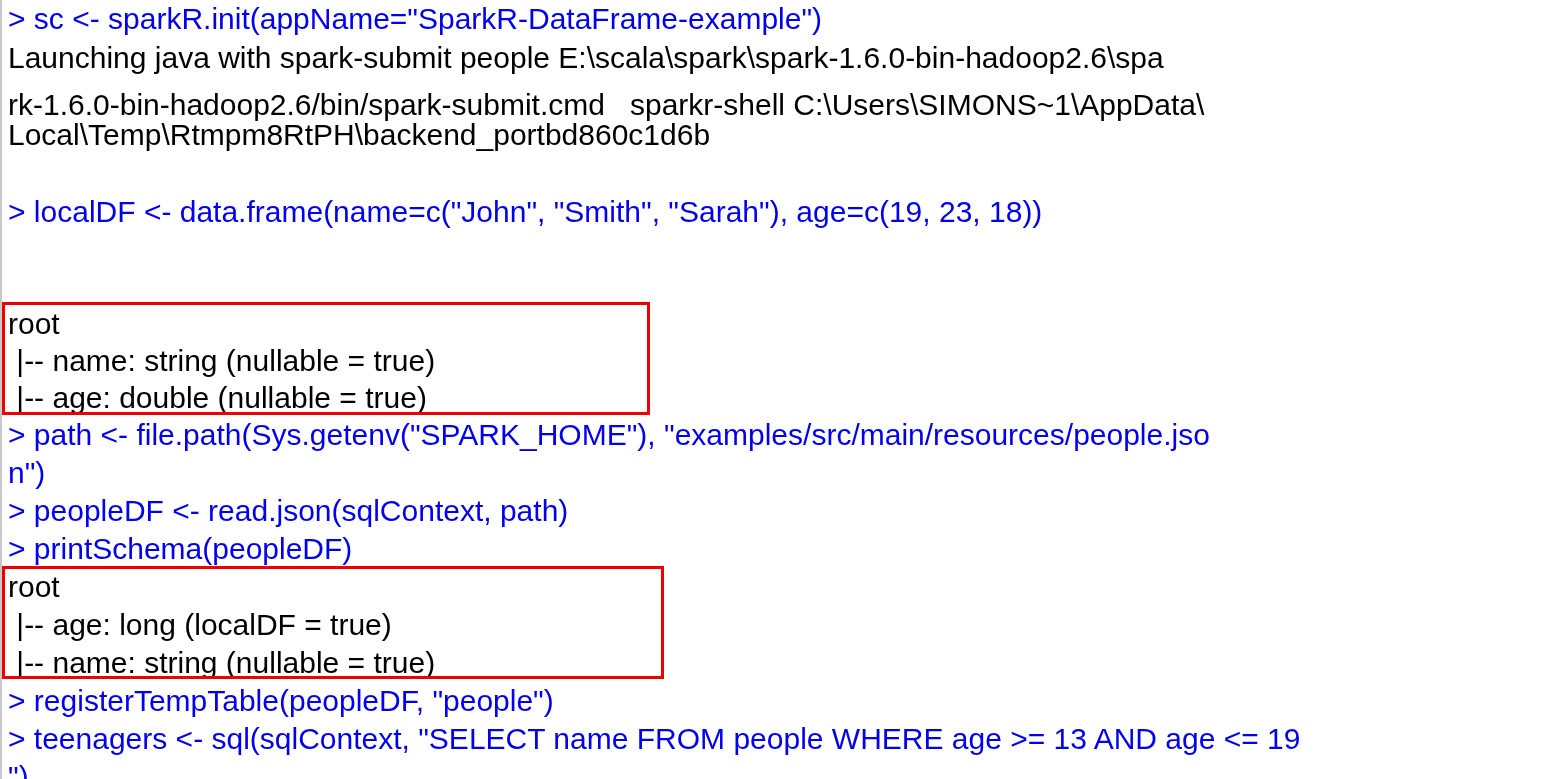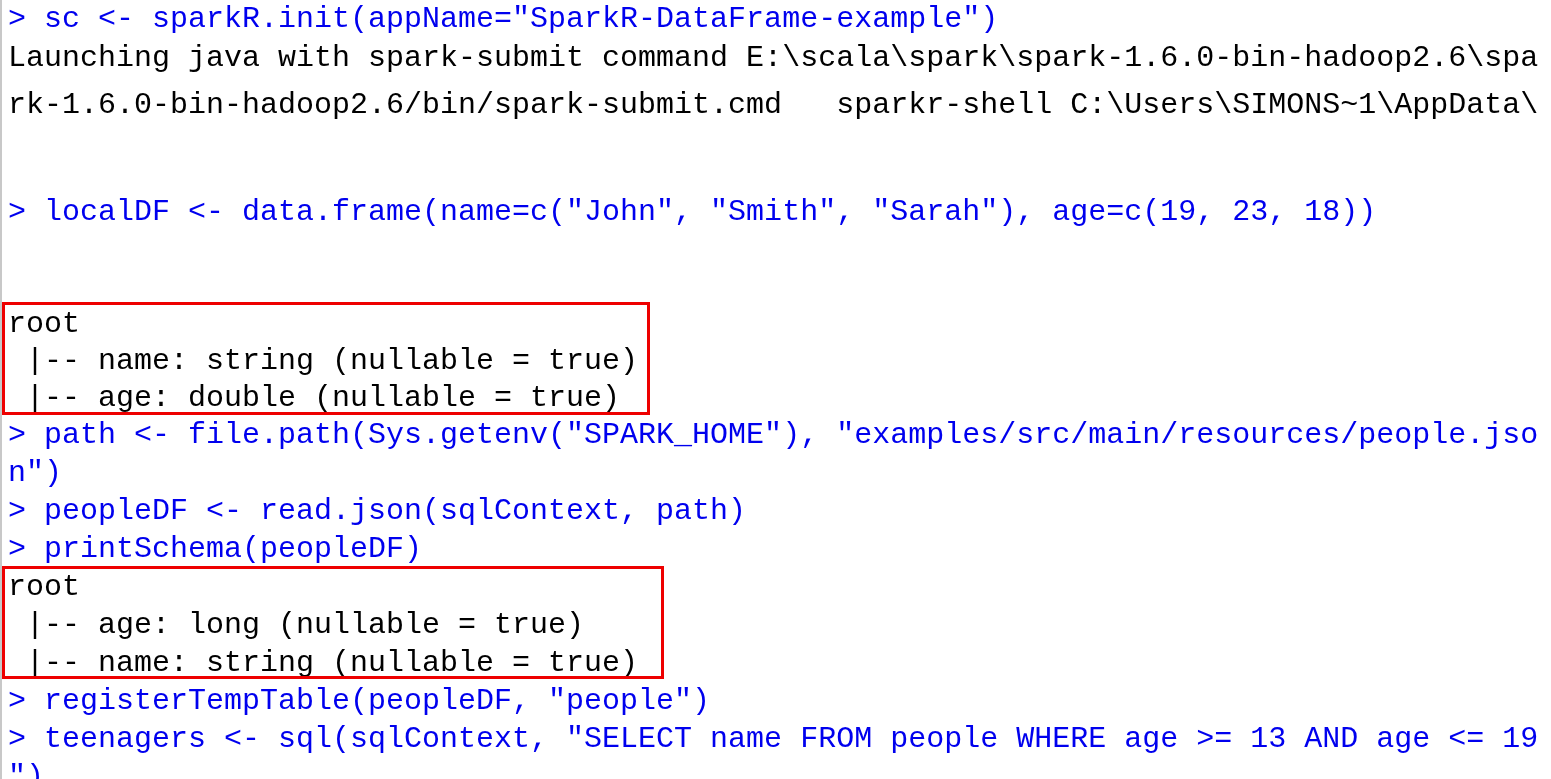--- a/index.html
+++ b/index.html
@@ -24,50 +24,51 @@
     overflow: hidden;
   }
   .line {
     position: absolute;
     left: 6px;
     height: 38.5px;
     line-height: 38.5px;
     font-size: 30px;
     letter-spacing: 0px;
     white-space: pre;
-    font-family: Liberation Mono, monospace;
+    font-family: Liberation Sans, sans-serif;
   }
   .cmd   { color: #0000ee; }
   .out   { color: #000000; }
   .redbox {
     position: absolute;
     border: 3px solid #ee0000;
     box-sizing: border-box;
     pointer-events: none;
     background: transparent;
   }
 </style>
 </head>
 <body>
 
 <div id="console">
 
   <div class="line cmd" style="top:0px">&gt; sc &lt;- sparkR.init(appName="SparkR-DataFrame-example")</div>
-  <div class="line out" style="top:38.5px">Launching java with spark-submit command E:\scala\spark\spark-1.6.0-bin-hadoop2.6\spa</div>
+  <div class="line out" style="top:38.5px">Launching java with spark-submit people E:\scala\spark\spark-1.6.0-bin-hadoop2.6\spa</div>
   <div class="line out" style="top:86px">rk-1.6.0-bin-hadoop2.6/bin/spark-submit.cmd   sparkr-shell C:\Users\SIMONS~1\AppData\</div>
+  <div class="line out" style="top:115.5px">Local\Temp\Rtmpm8RtPH\backend_portbd860c1d6b</div>
   <div class="line cmd" style="top:192.5px">&gt; localDF &lt;- data.frame(name=c("John", "Smith", "Sarah"), age=c(19, 23, 18))</div>
   <div class="line out" style="top:305px">root</div>
   <div class="line out" style="top:342px"> |-- name: string (nullable = true)</div>
   <div class="line out" style="top:379px"> |-- age: double (nullable = true)</div>
   <div class="line cmd" style="top:416px">&gt; path &lt;- file.path(Sys.getenv("SPARK_HOME"), "examples/src/main/resources/people.jso</div>
   <div class="line cmd" style="top:454px">n")</div>
   <div class="line cmd" style="top:492px">&gt; peopleDF &lt;- read.json(sqlContext, path)</div>
   <div class="line cmd" style="top:530px">&gt; printSchema(peopleDF)</div>
   <div class="line out" style="top:568px">root</div>
-  <div class="line out" style="top:606px"> |-- age: long (nullable = true)</div>
+  <div class="line out" style="top:606px"> |-- age: long (localDF = true)</div>
   <div class="line out" style="top:644px"> |-- name: string (nullable = true)</div>
   <div class="line cmd" style="top:682px">&gt; registerTempTable(peopleDF, "people")</div>
   <div class="line cmd" style="top:720px">&gt; teenagers &lt;- sql(sqlContext, "SELECT name FROM people WHERE age &gt;= 13 AND age &lt;= 19</div>
   <div class="line cmd" style="top:758px">")</div>
 
   <div class="redbox" style="left:0px; top:302px; width:648px; height:113px;"></div>
   <div class="redbox" style="left:0px; top:566px; width:662px; height:113px;"></div>
 
 </div>
 

